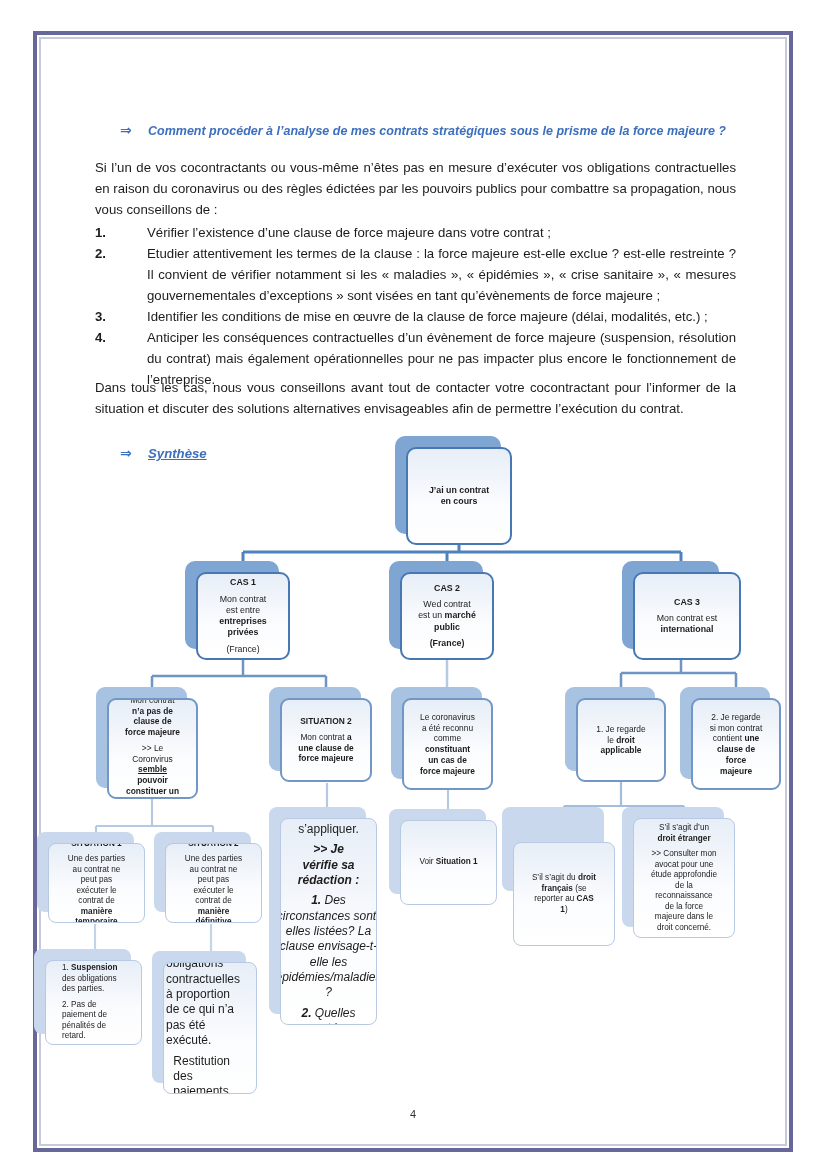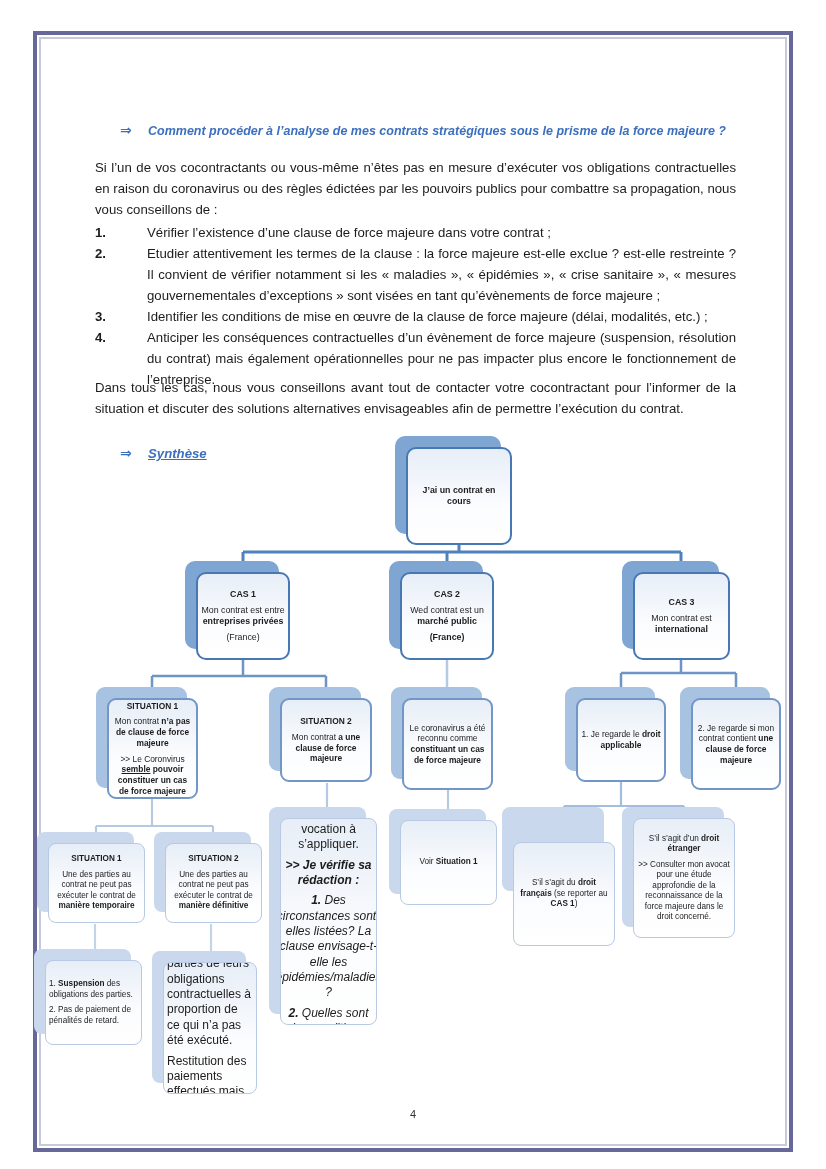--- a/index.html
+++ b/index.html
@@ -28,21 +28,21 @@
   
   .chart{position:absolute;left:0;top:430px;width:826px;height:700px;}
   .chart svg{position:absolute;left:0;top:0;}
   .bk{position:absolute;border-radius:10px;}
   .bk.lv1{background:#7fa5d3;}
   .bk.lv2{background:#a8c2e2;border-radius:9px;}
   .bk.lv3{background:#c9d8ec;border-radius:8px;}
   .node{position:absolute;box-sizing:border-box;border-radius:10px;
     background:linear-gradient(180deg,#e7eef7 0%,#fbfcfe 60%,#ffffff 100%);
     display:flex;flex-direction:column;justify-content:center;align-items:center;
-    text-align:center;padding:4px 3px;overflow:hidden;line-height:1.28;}
+    text-align:center;padding:4px 16px;overflow:hidden;line-height:1.28;}
   .node.lv1{border:2.5px solid #4878b4;font-size:8.8px;}
   .node.lv2{border:2px solid #7296c5;border-radius:9px;font-size:8.4px;}
   .node.lv3{border:1.5px solid #b7c9e3;border-radius:8px;font-size:8.2px;}
   .node .p{margin:2.5px 0;}
   .node.small{font-size:12px;}
   .node.leftal{align-items:flex-end;text-align:left;}
   .b{font-weight:bold;}
   .u{text-decoration:underline;}
   .i{font-style:italic;}
 </style>
@@ -114,21 +114,21 @@
   </div>
 
   <div class="bk lv1" style="left:389px;top:131px;width:94px;height:88px"></div>
   <div class="node lv1" style="left:400px;top:142px;width:94px;height:88px">
     <div class="p b">CAS 2</div>
     <div class="p"><span>Wed contrat est un </span><span class="b">marché public</span></div>
     <div class="p b">(France)</div>
   </div>
 
   <div class="bk lv1" style="left:622px;top:131px;width:97px;height:88px"></div>
-  <div class="node lv1" style="left:633px;top:142px;width:97px;height:88px">
+  <div class="node lv1" style="left:633px;top:142px;width:108px;height:88px">
     <div class="p b">CAS 3</div>
     <div class="p"><span>Mon contrat est </span><span class="b">international</span></div>
   </div>
 
   <div class="bk lv2" style="left:96px;top:257px;width:91px;height:101px"></div>
   <div class="node lv2" style="left:107px;top:268px;width:91px;height:101px">
     <div class="p b">SITUATION 1</div>
     <div class="p"><span>Mon contrat </span><span class="b">n’a pas de clause de force majeure</span></div>
     <div class="p"><span>&gt;&gt; Le Coronvirus </span><span class="b u">semble</span><span class="b"> pouvoir constituer un cas de force majeure</span></div>
   </div>

